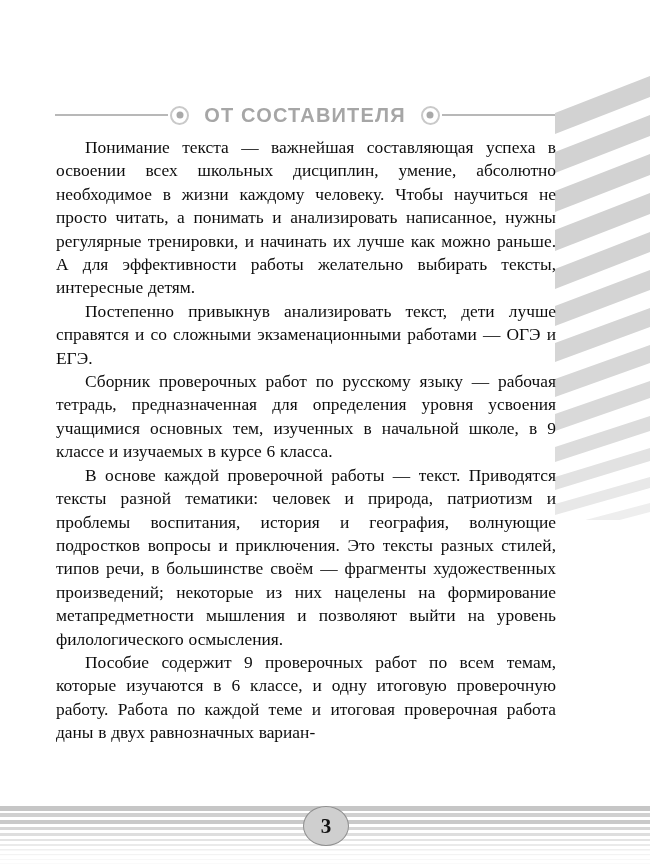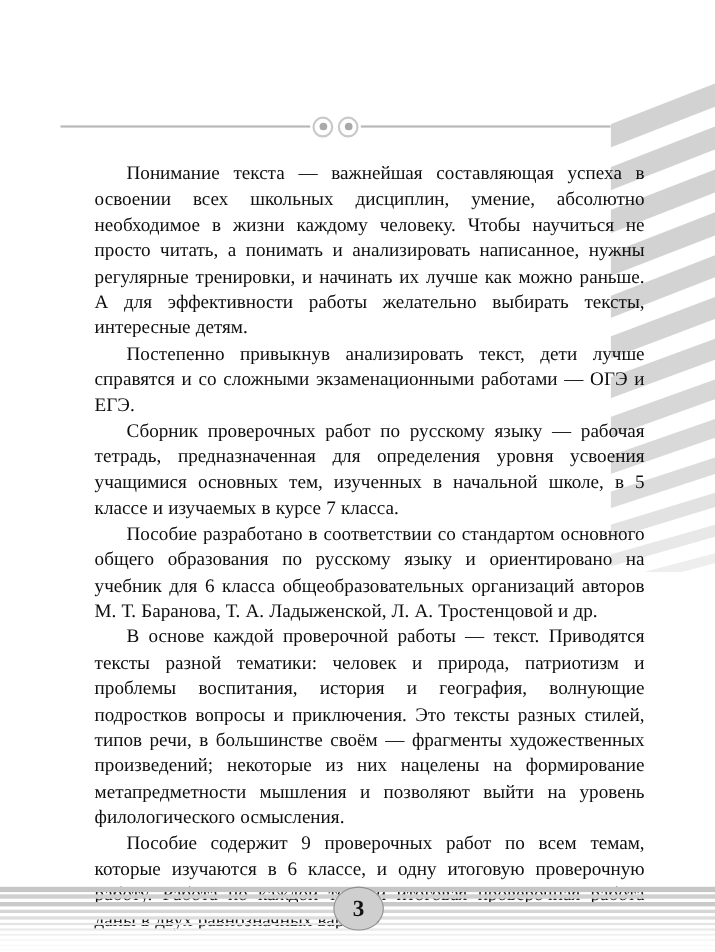--- a/index.html
+++ b/index.html
@@ -76,24 +76,23 @@
     letter-spacing: 1.2px;
     color: #a6a6a6;
     padding: 0 13px;
     white-space: nowrap;
     line-height: 1;
   }
 
   
   .body-col {
     position: absolute;
-    top: 146px;
+    top: 136px;
     left: 56px;
     width: 500px;
-    margin-left: 30px;
   }
   .body-col p {
     margin: 0;
     font-size: 17.4px;
     line-height: 23.4px;
     text-align: justify;
     text-indent: 29px;
     color: #0d0d0d;
     text-justify: inter-word;
     hyphens: manual;
@@ -151,29 +150,29 @@
         <polygon points="0,504 95,477 95,488 0,515" fill="#e8e8e8"></polygon>
         <polygon points="0,528 95,503 95,512 0,537" fill="#eeeeee"></polygon>
         <polygon points="0,549 95,526 95,534 0,557" fill="#f4f4f4"></polygon>
       </g>
     </svg>
   </div>
 
   <div class="header">
     <div class="rule"></div>
     <div class="orn"></div>
+    <div class="section-title">ОТ СОСТАВИТЕЛЯ</div>
     <div class="orn"></div>
     <div class="rule"></div>
   </div>
 
   <div class="body-col">
     <p>Понимание текста — важнейшая составляющая успеха в освоении всех школьных дисциплин, умение, абсолютно необходимое в жизни каждому человеку. Чтобы научиться не просто читать, а понимать и анализировать написанное, нужны регулярные тренировки, и начинать их лучше как можно раньше. А для эффективности работы желательно выбирать тексты, интересные детям.</p>
     <p>Постепенно привыкнув анализировать текст, дети лучше справятся и со сложными экзаменационными работами — ОГЭ и ЕГЭ.</p>
-    <p>Сборник проверочных работ по русскому языку — рабочая тетрадь, предназначенная для определения уровня усвоения учащимися основных тем, изученных в начальной школе, в 5 классе и изучаемых в курсе 7 класса.</p>
-    <p>Пособие разработано в соответствии со стандартом основного общего образования по русскому языку и ориентировано на учебник для 6 класса общеобразовательных организаций авторов М. Т. Баранова, Т. А. Ладыженской, Л. А. Тростенцовой и др.</p>
+    <p>Сборник проверочных работ по русскому языку — рабочая тетрадь, предназначенная для определения уровня усвоения учащимися основных тем, изученных в начальной школе, в 9 классе и изучаемых в курсе 6 класса.</p>
     <p>В основе каждой проверочной работы — текст. Приводятся тексты разной тематики: человек и природа, патриотизм и проблемы воспитания, история и география, волнующие подростков вопросы и приключения. Это тексты разных стилей, типов речи, в большинстве своём — фрагменты художественных произведений; некоторые из них нацелены на формирование метапредметности мышления и позволяют выйти на уровень филологического осмысления.</p>
     <p>Пособие содержит 9 проверочных работ по всем темам, которые изучаются в 6 классе, и одну итоговую проверочную работу. Работа по каждой теме и итоговая проверочная работа даны в двух равнозначных вариан-</p>
   </div>
 
   <div class="footer-deco">
     <svg width="650" height="59" viewBox="0 0 650 59" xmlns="http://www.w3.org/2000/svg" aria-hidden="true">
       <rect x="0" y="0" width="650" height="5" fill="#c6c6c6"></rect>
       <rect x="0" y="7" width="650" height="4" fill="#d0d0d0"></rect>
       <rect x="0" y="14" width="650" height="4" fill="#c9c9c9"></rect>
       <rect x="0" y="21" width="650" height="3" fill="#d6d6d6"></rect>

